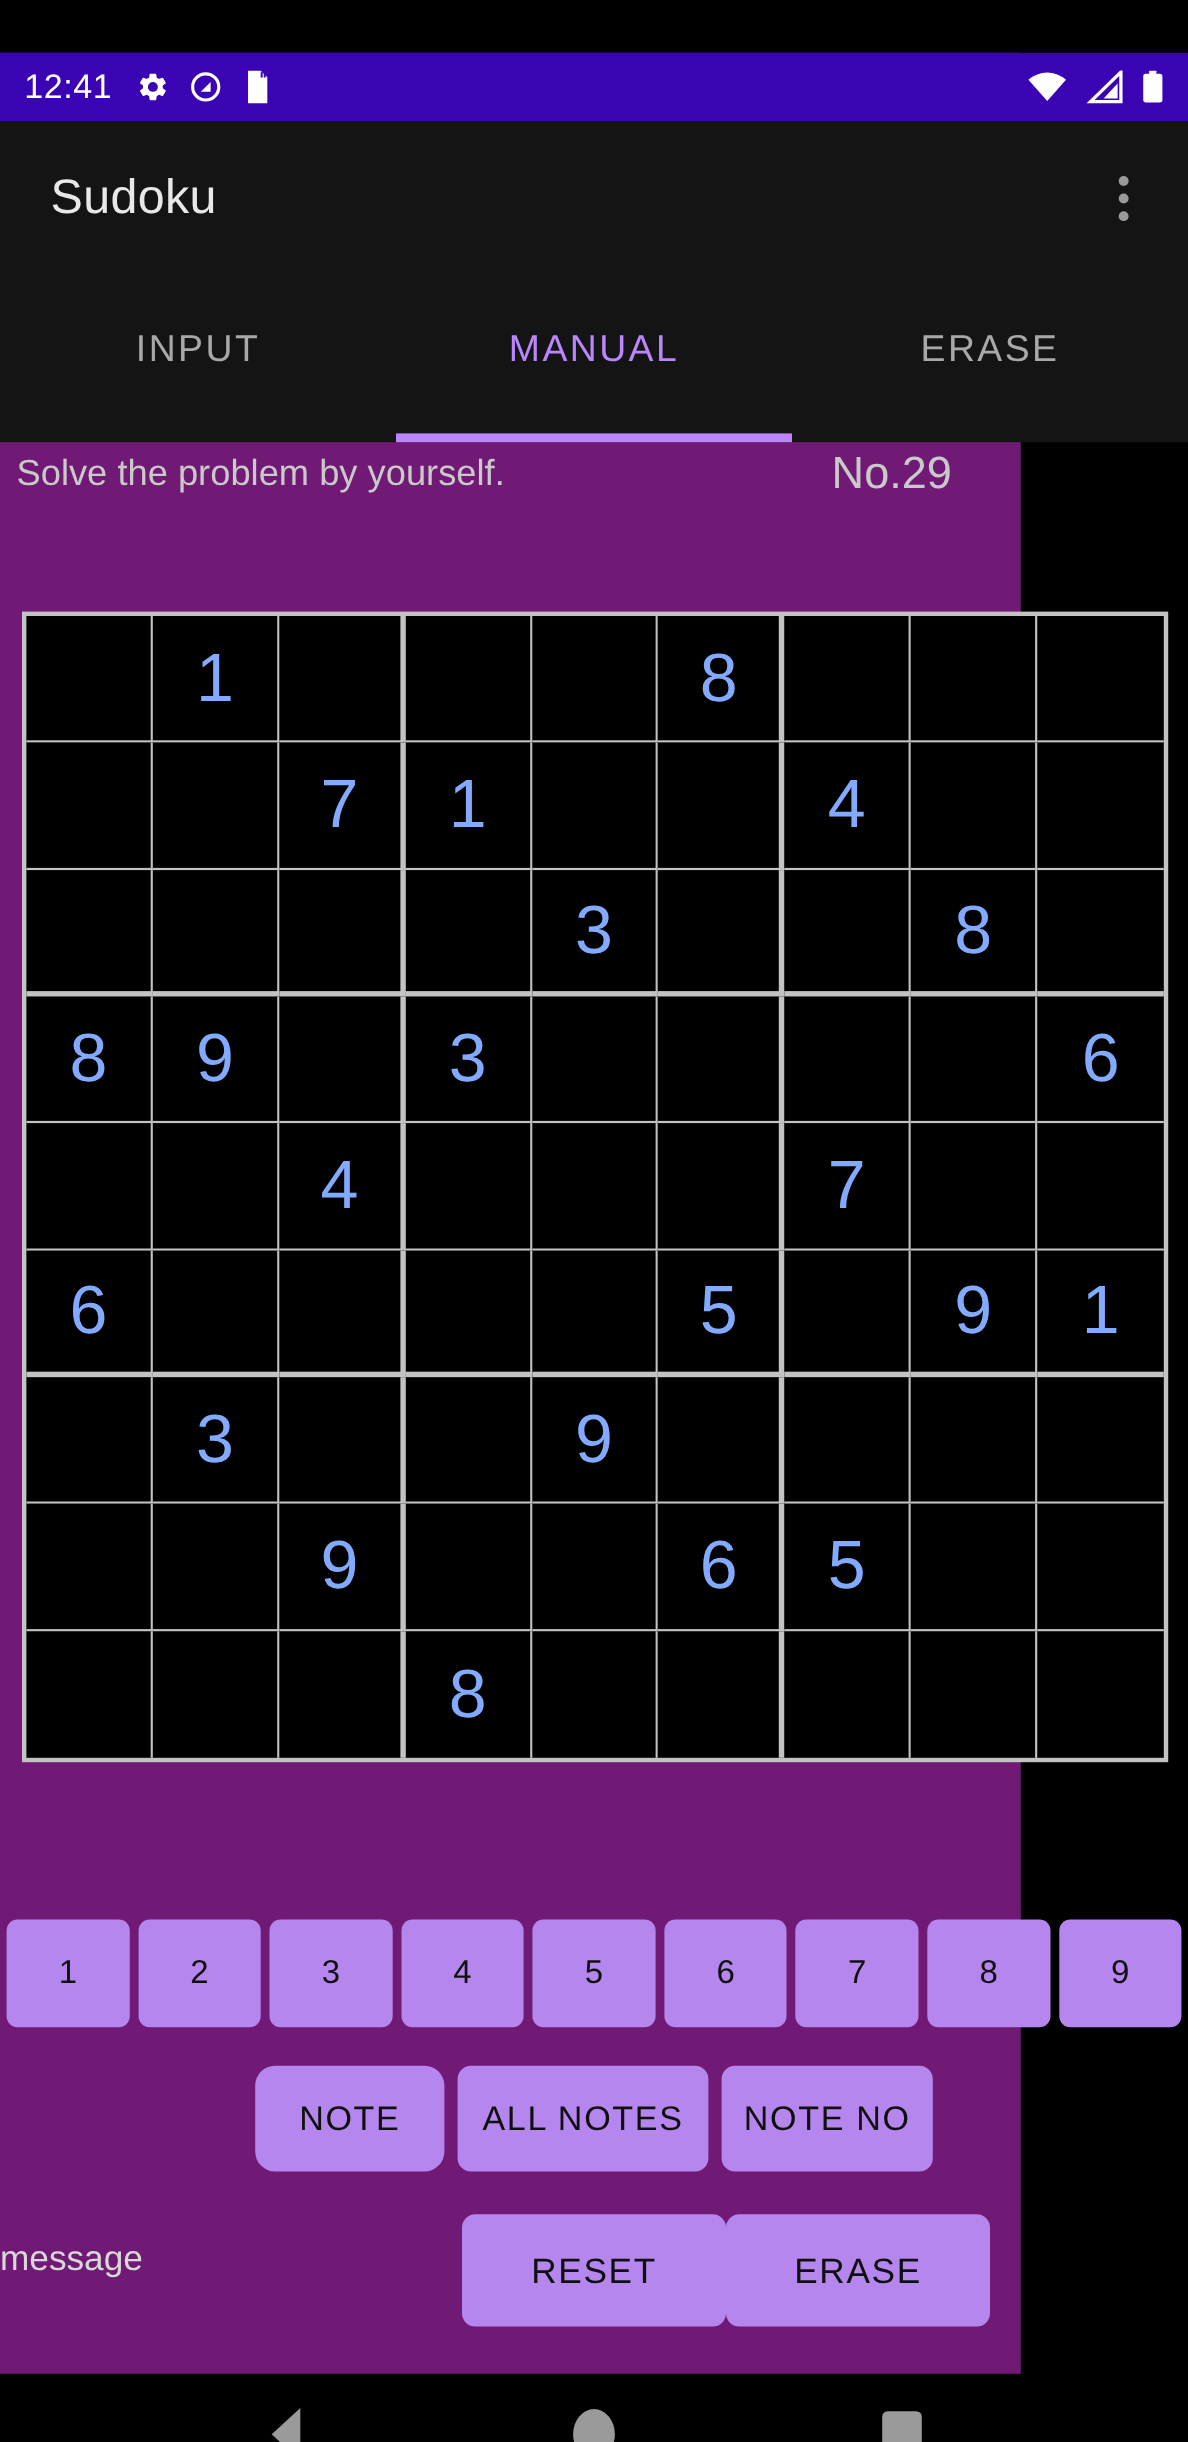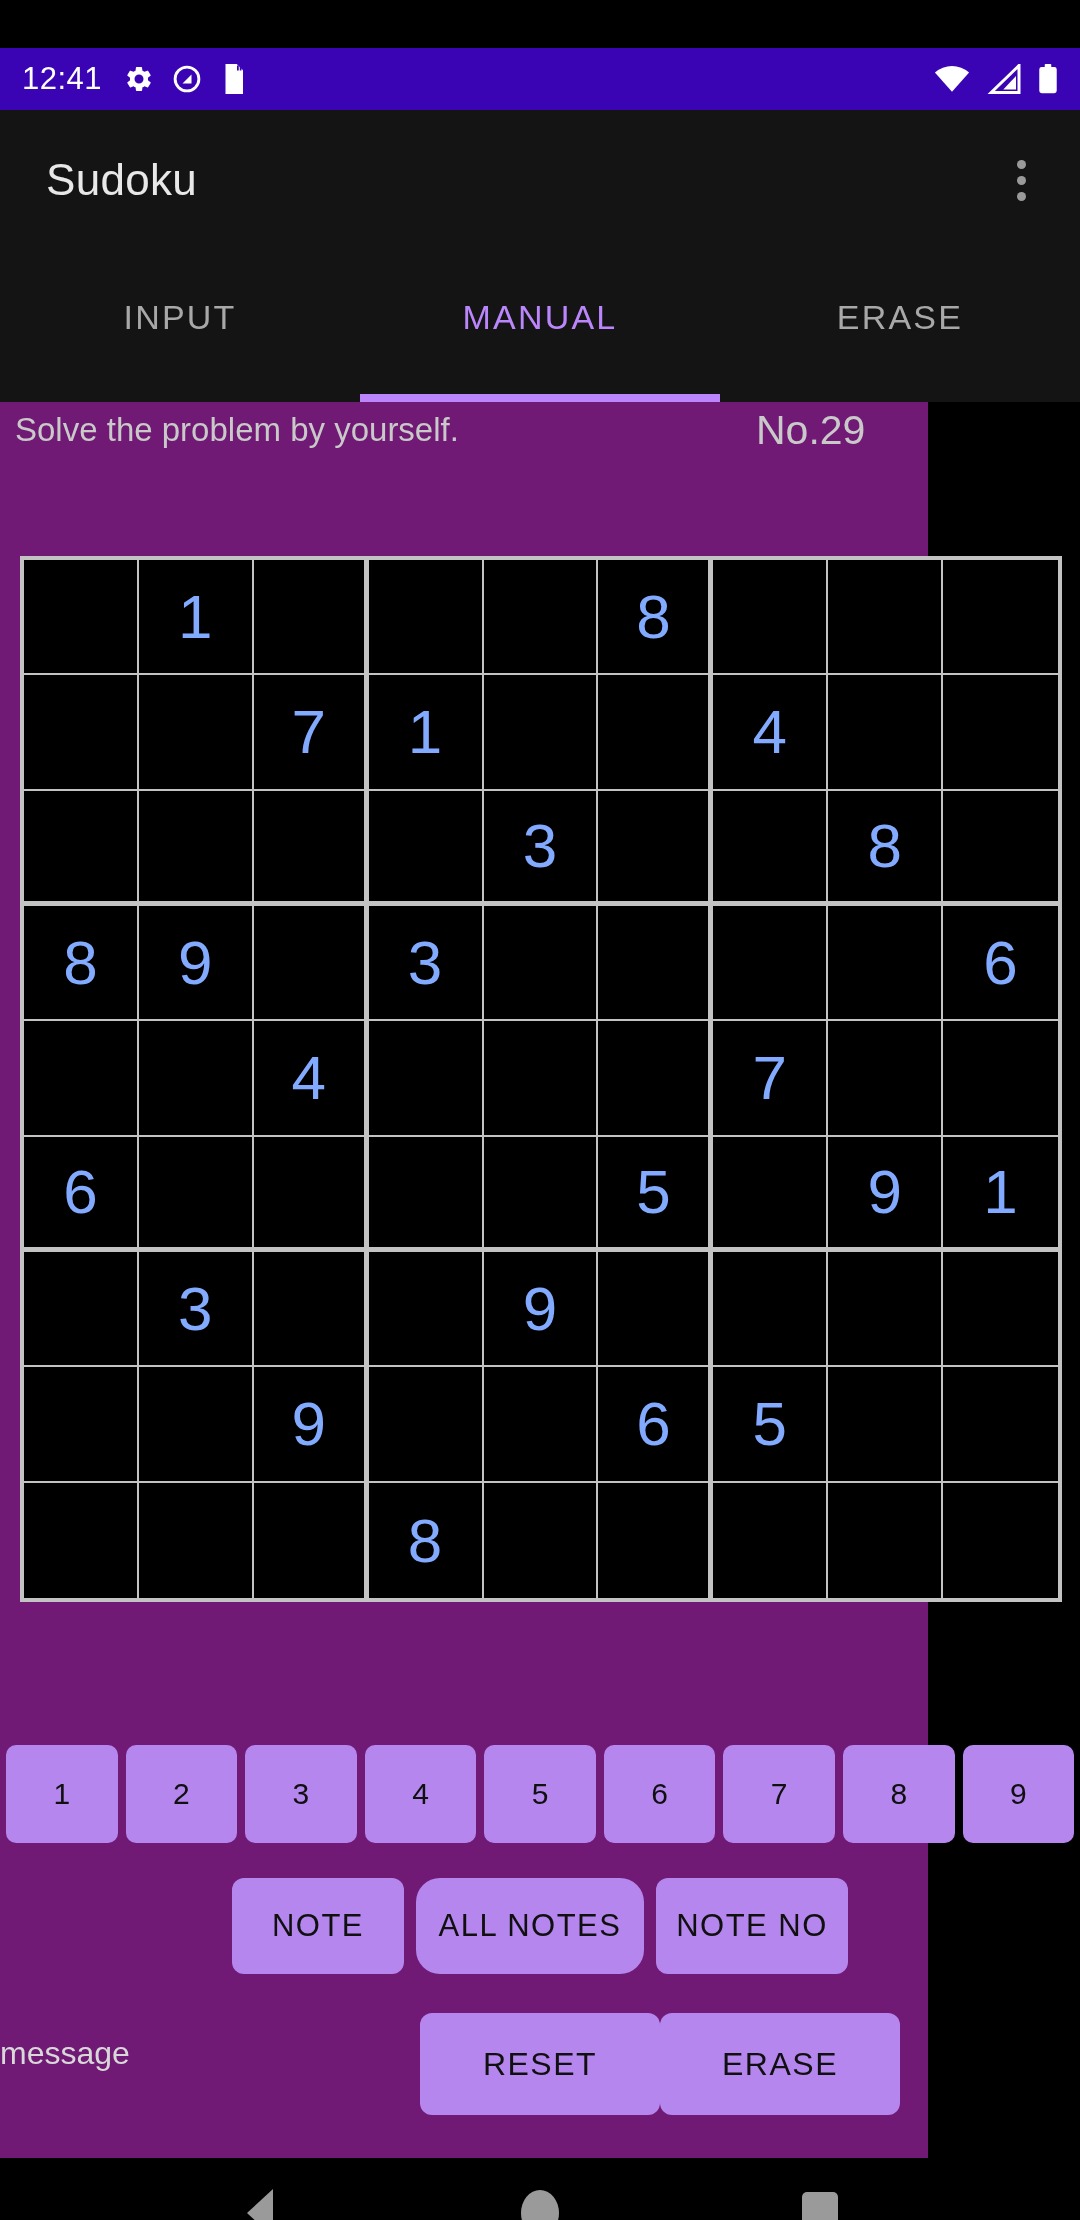--- a/index.html
+++ b/index.html
@@ -115,22 +115,22 @@
   }
   .note-btn {
     background:#B586EE; color:#101010;
     border:none; border-radius:12px;
     font-family:"Liberation Sans", sans-serif;
     font-size:31px; letter-spacing:1.5px;
     height:96px;
     display:flex; align-items:center; justify-content:center;
     cursor:pointer;
   }
-  .note-btn.w1 { width:172px; }
-  .note-btn.w2 { width:228px;border-radius:24px; }
+  .note-btn.w1 { width:172px;border-radius:18px; }
+  .note-btn.w2 { width:228px; }
   .note-btn.w3 { width:192px; }
 
   
   .msgrow {
     position:absolute; left:0; top:1965px; width:1080px; height:110px;
   }
   .msg-label {
     position:absolute; left:0px; top:22px;
     color:#D8D8D8; font-size:32px;
   }

